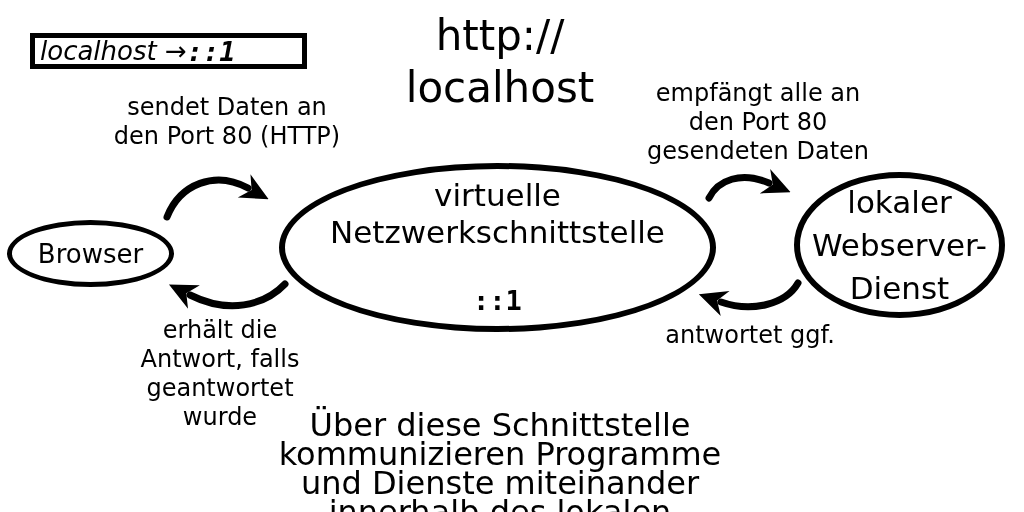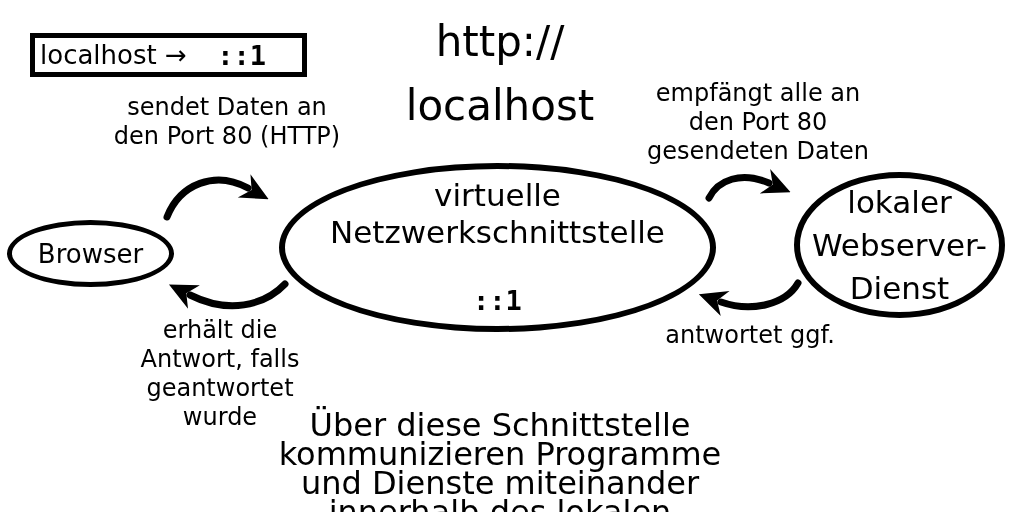--- a/index.html
+++ b/index.html
@@ -15,39 +15,39 @@
     font-family: "DejaVu Sans", "Liberation Sans", sans-serif;
     color: #000000;
     overflow: hidden;
   }
   .abs { position: absolute; }
   .ml { white-space: pre-line; text-align: center; }
 
   
   .legend-box {
     left: 30px; top: 33px;
-    width: 277px; height: 44px;
+    width: 277px; height: 36px;
     border: 5px solid #000;
     box-sizing: border-box;
     display: flex;
     align-items: center;
-    justify-content: space-between;
     padding: 0 36px 0 5px;
     font-size: 26px;
+    font-style: italic;
   }
   .mono {
     font-family: "DejaVu Sans Mono", "Liberation Mono", monospace;
     font-weight: bold;
   }
   .legend-box .mono { font-size: 27px; }
 
   
   .title {
     left: 340px; top: 10px; width: 320px;
-    font-size: 42px; line-height: 64px;
+    font-size: 42px; line-height: 52px;
   }
 
   
   .lbl { font-size: 24px; line-height: 29px; }
   .lbl-send   { left: 77px;  top: 93px; width: 300px; }
   .lbl-recv   { left: 608px; top: 79px;  width: 300px; }
   .lbl-reply1 { left: 70px;  top: 316px; width: 300px; }
   .lbl-reply2 { left: 600px; top: 321px; width: 300px; }
   .caption    { left: 275px; top: 383px; width: 450px; font-size: 32px; line-height: 29px; margin-top: 28px; }
 

